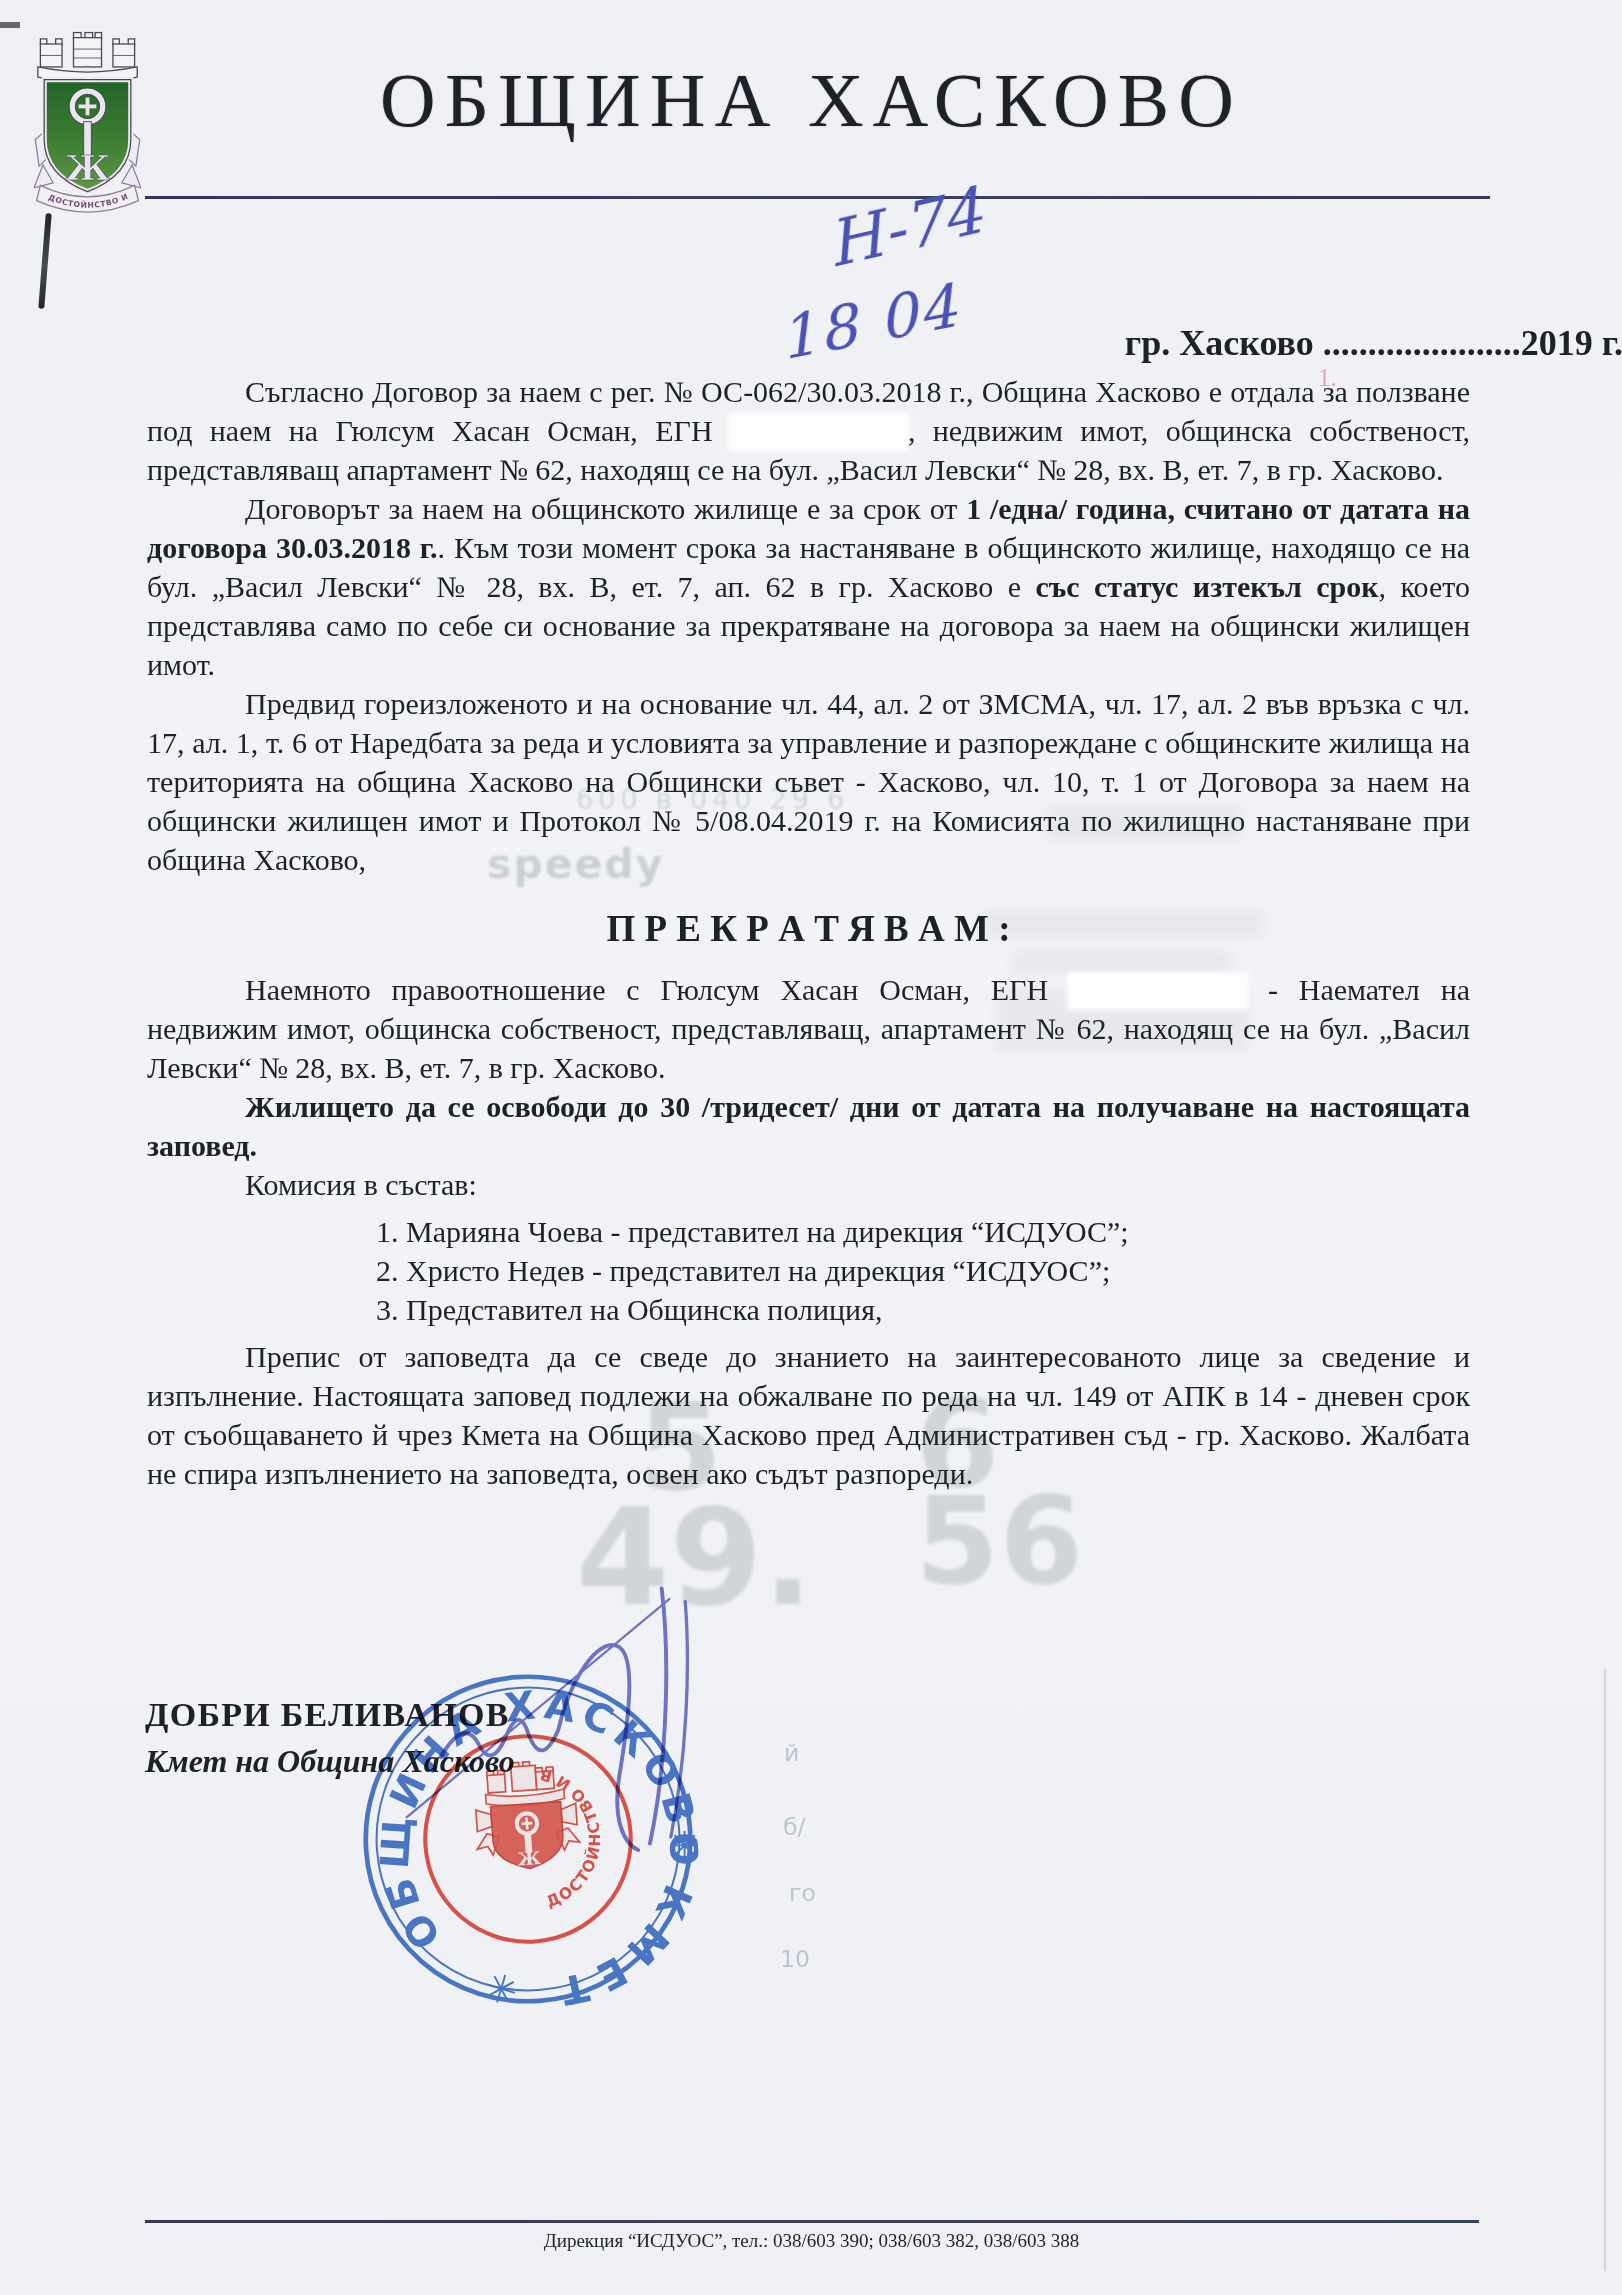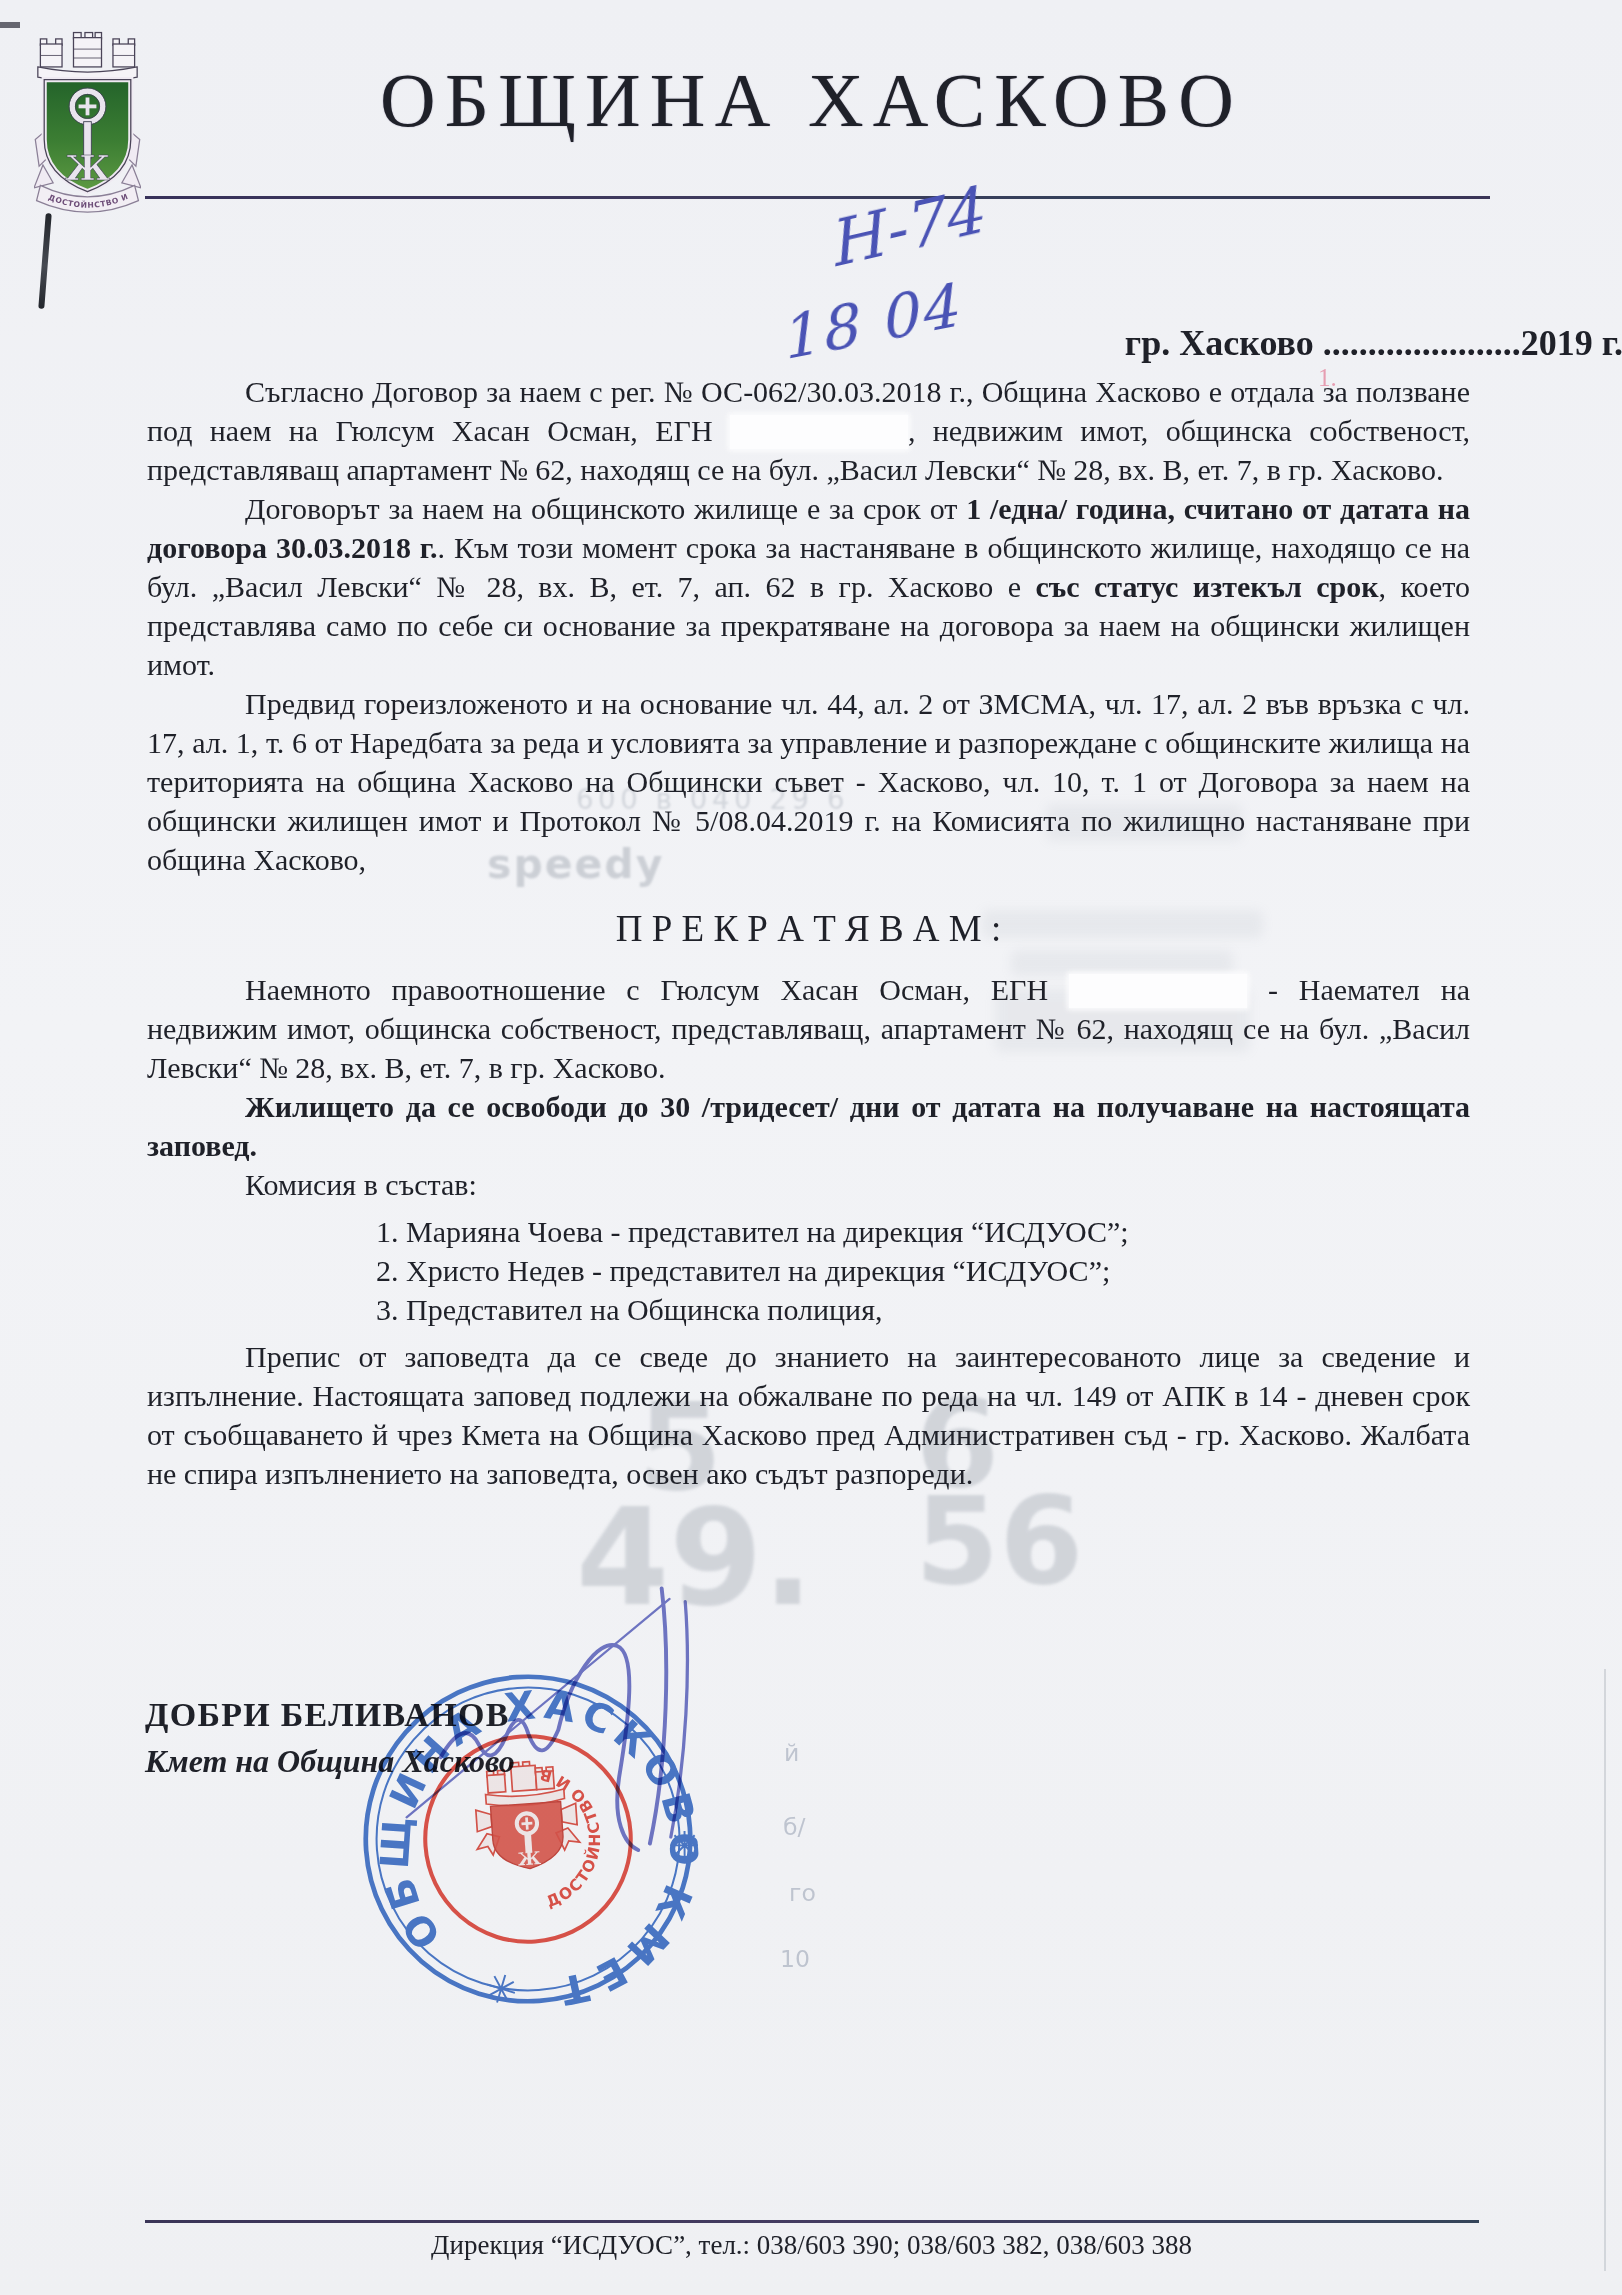--- a/index.html
+++ b/index.html
@@ -26,38 +26,38 @@
   .hand-date{left:783px;top:287px;font-size:60px;letter-spacing:2px;
              transform:rotate(-11deg) skewX(-7deg);}
 
   
   .content{position:absolute;left:147px;top:372px;width:1323px;
            font-size:30px;line-height:39px;text-align:justify;z-index:2;}
   .para{text-indent:98px;margin:0;}
   .bld{font-weight:700;}
   .redact{display:inline-block;width:178px;height:34px;background:#fdfdfe;
           vertical-align:-7.9px;box-shadow:0 0 5.2px 2px rgba(253,253,254,.95);}
-  .center-head{text-align:center;text-indent:0;font-weight:400;font-size:37px;
+  .center-head{text-align:center;text-indent:0;font-weight:700;font-size:37px;
                margin:30px 0 22px 0;}
   .list{text-align:left;margin:8px;padding-left:221px;}
 
   
   .sig{position:absolute;left:145px;top:1696px;z-index:3;}
   .sig-name{font-size:34px;font-weight:700;letter-spacing:1.3px;}
   .sig-title{font-size:32px;font-weight:700;font-style:italic;margin-top:9.2px;}
   .stamp{position:absolute;left:359px;top:1670px;width:338px;height:338px;z-index:4;
          mix-blend-mode:multiply;opacity:.93;transform:rotate(-4deg);}
   .autograph{position:absolute;left:387px;top:1561px;width:327px;height:327px;z-index:5;
              mix-blend-mode:multiply;opacity:.85;}
   .emblem{position:absolute;left:34px;top:30px;width:107px;height:191px;z-index:2;}
 
   
   .footer-rule{position:absolute;top:2220px;left:145px;width:1334px;height:2.6px;
                background:linear-gradient(90deg,#3a3457,#433b60 50%,#344459);}
-  .footer-text{position:absolute;top:2230px;left:0;width:100%;text-align:center;font-size:27px;}
+  .footer-text{position:absolute;top:2230px;left:0;width:100%;text-align:center;font-size:19px;}
 
   
   .ghost{position:absolute;font-family:"DejaVu Sans",sans-serif;z-index:1;}
   .g-digit{font-weight:700;color:#bcc1c8;filter:blur(1.6px);opacity:.6;}
   .g-word{font-weight:700;color:#a7adb6;filter:blur(1px);opacity:.5;letter-spacing:2px;}
   .g-line{color:#b3b9c2;filter:blur(1px);opacity:.5;letter-spacing:4.6px;}
   .g-col{color:#97a0b2;opacity:.55;filter:blur(0.7px);font-size:23.6px;}
   .smudge{position:absolute;background:#9aa2ad;opacity:.12;filter:blur(5.2px);
           border-radius:6.5px;z-index:1;}
   .pink-mark{position:absolute;left:1318px;top:364px;font-size:25px;color:#e2738f;

